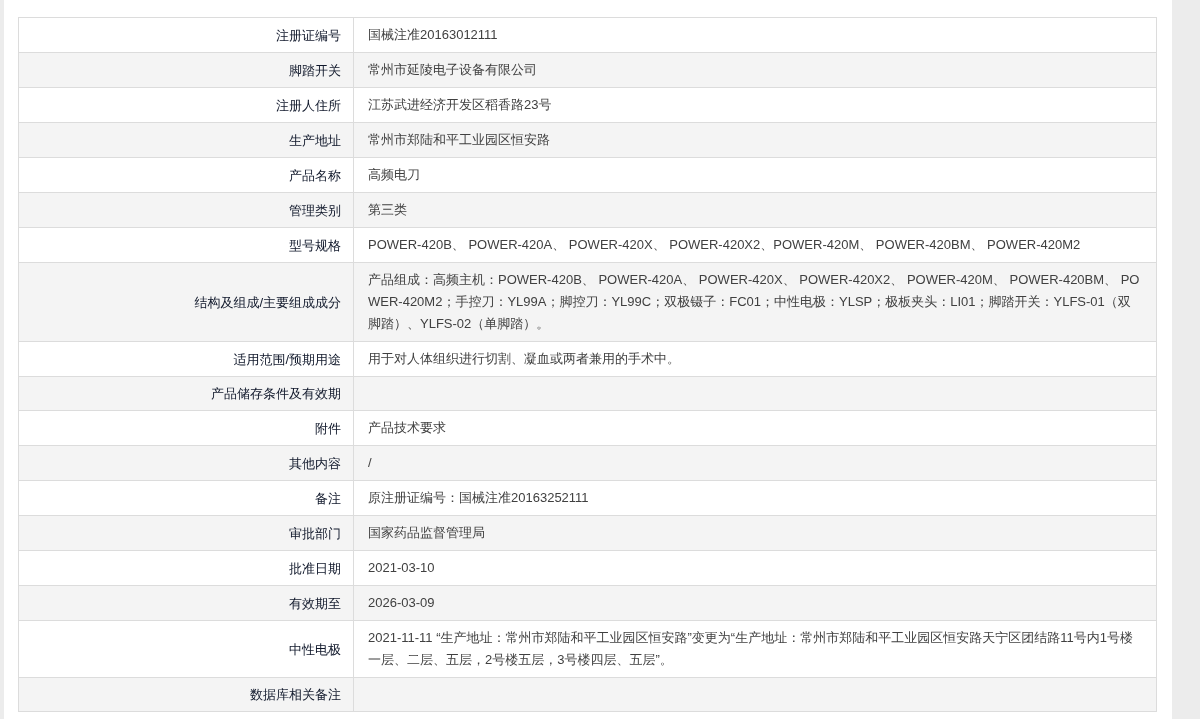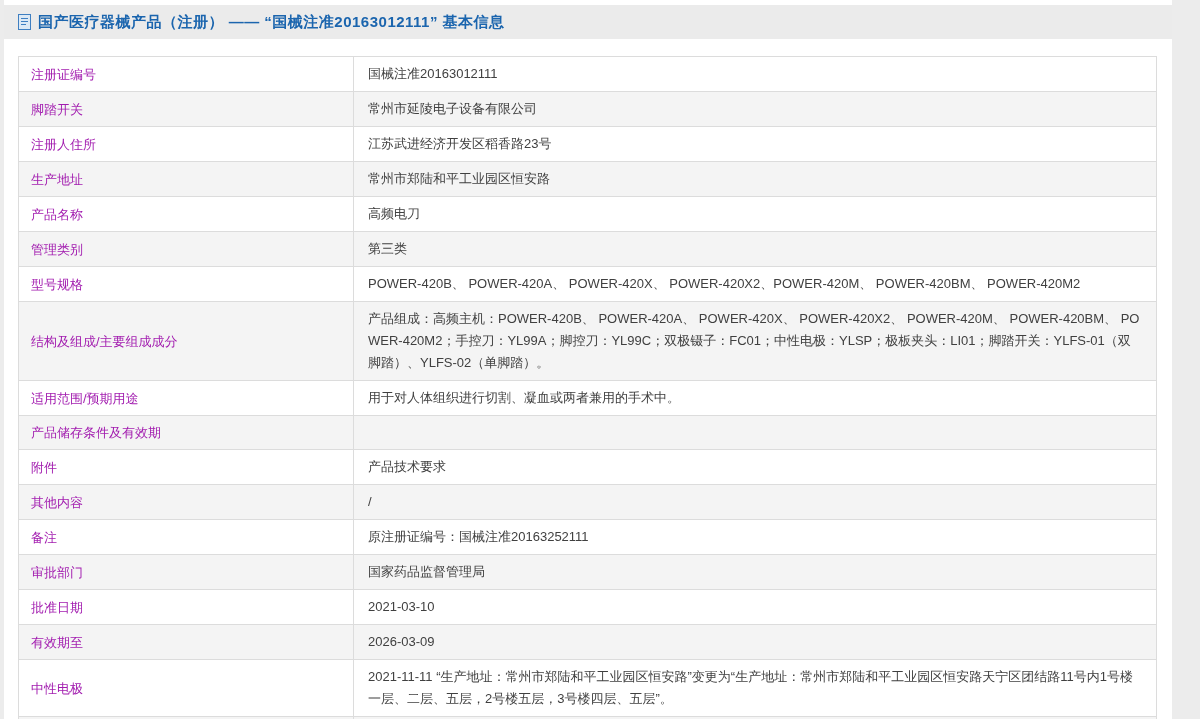--- a/index.html
+++ b/index.html
@@ -26,43 +26,32 @@
     font-size:13px;color:#555;
     border:1px solid #c9c9c9;
   }
   .info-table td{
     border:1px solid #dcdcdc;
     vertical-align:middle;
   }
   .info-table tr:nth-child(even){background:#f4f4f4;}
   .info-table tr:nth-child(odd){background:#ffffff;}
   td.cell-label{
-    width:310px;text-align:left;
-    padding:6px 12px;line-height:21px;color:#a21caf;
+    width:310px;text-align:right;
+    padding:6px 12px;line-height:21px;color:#0f172a;
   }
   td.cell-value{
     padding:6px 14px;line-height:22px;color:#404040;
     word-break:break-all;
   }
 </style>
 </head>
 <body>
 
 <div class="panel">
-  <div class="header-bar">
-    <span class="doc-icon">
-      <svg width="13" height="16" viewBox="0 0 13 16">
-        <rect x="0.5" y="0.5" width="12" height="15" fill="#dce9f5" stroke="#3f7fc1" stroke-width="1"></rect>
-        <line x1="3" y1="4.5" x2="10" y2="4.5" stroke="#3f7fc1" stroke-width="1"></line>
-        <line x1="3" y1="7.5" x2="10" y2="7.5" stroke="#3f7fc1" stroke-width="1"></line>
-        <line x1="3" y1="10.5" x2="8" y2="10.5" stroke="#3f7fc1" stroke-width="1"></line>
-      </svg>
-    </span>
-    <span class="page-title">国产医疗器械产品（注册） —— “国械注准20163012111” 基本信息</span>
-  </div>
 
   <table class="info-table">
     <tbody>
         <tr>
           <td class="cell-label">注册证编号</td>
           <td class="cell-value">国械注准20163012111</td>
         </tr>
         <tr>
           <td class="cell-label">脚踏开关</td>
           <td class="cell-value">常州市延陵电子设备有限公司</td>

